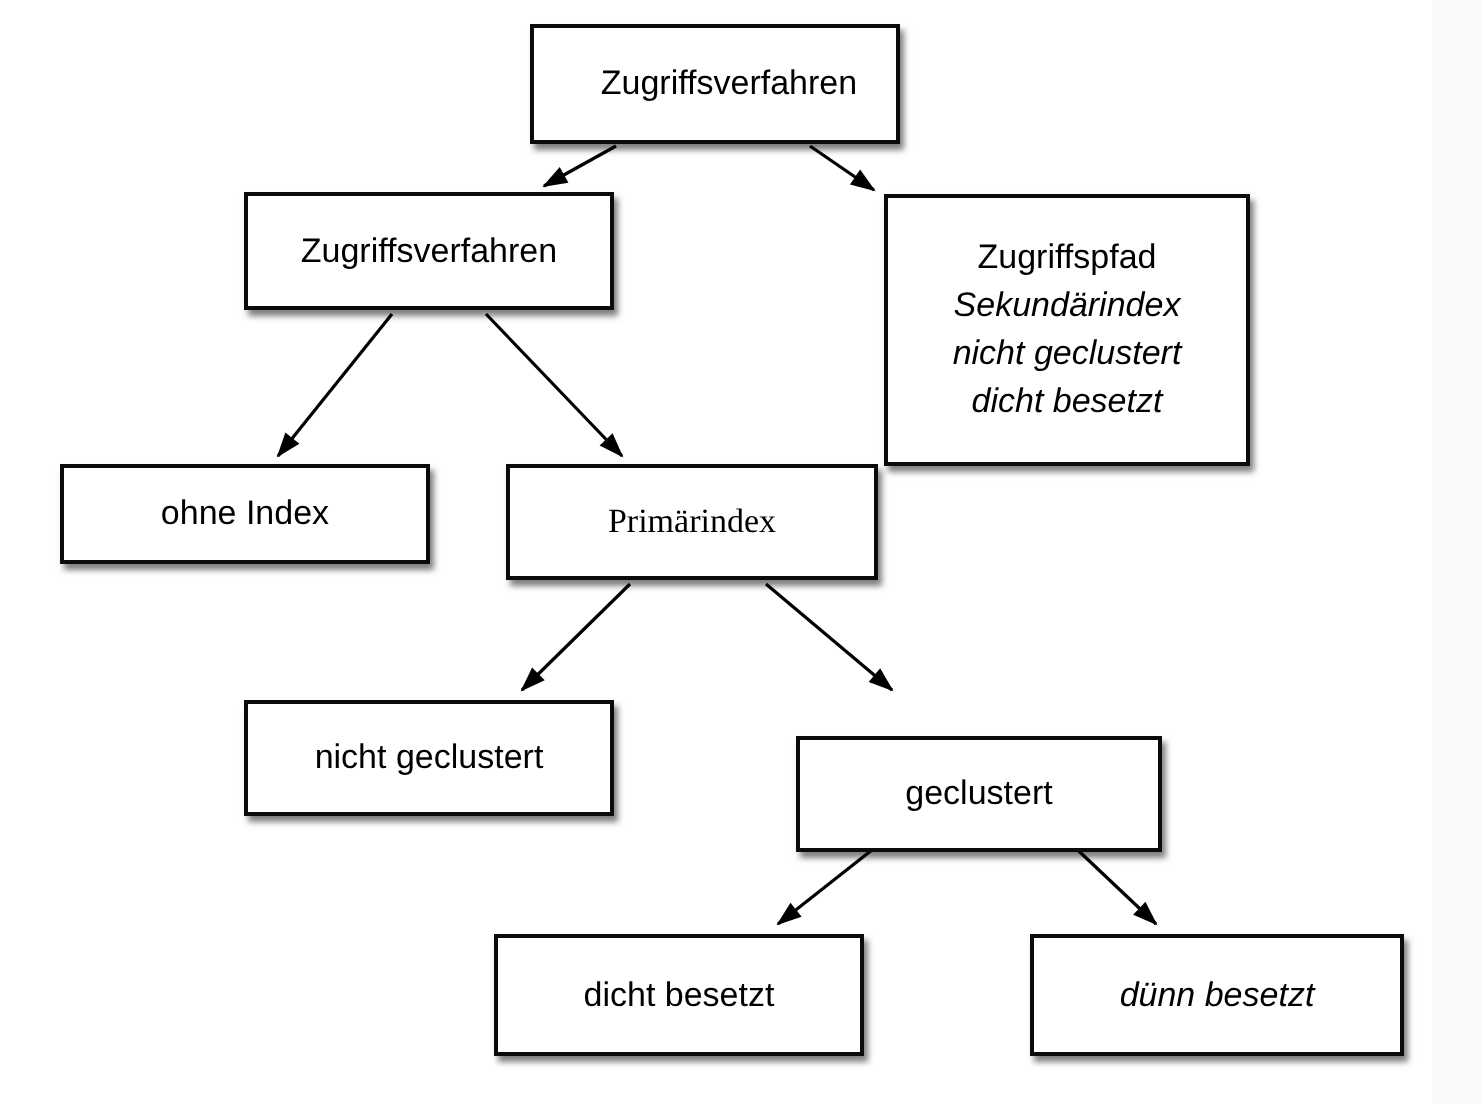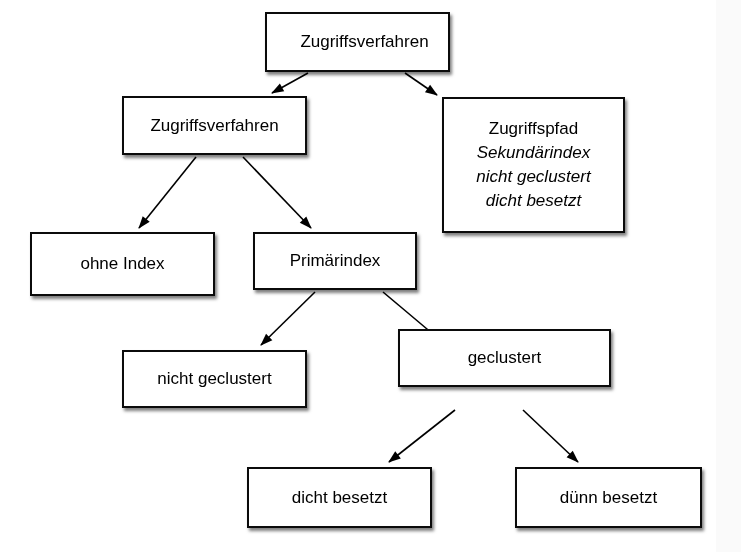--- a/index.html
+++ b/index.html
@@ -37,26 +37,26 @@
     text-align: center;
     color: #000000;
     font-size: 17px;
     line-height: 24px;
   }
   .node .it { font-style: italic; }
 
   .n-zugriffsverfahren { left: 265px; top: 12px;  width: 185px; height: 60px; padding-left: 14px; }
   .n-dateiorganisation { left: 122px; top: 96px;  width: 185px; height: 59px; }
   .n-zugriffspfad      { left: 442px; top: 97px;  width: 183px; height: 136px; }
-  .n-ohne-index        { left: 30px;  top: 232px; width: 185px; height: 64px; }
-  .n-primaerindex      { left: 253px; top: 232px; width: 164px; height: 58px; }
+  .n-ohne-index        { left: 30px;  top: 232px; width: 185px; height: 50px; }
+  .n-primaerindex      { left: 253px; top: 232px; width: 186px; height: 58px; font-family: Liberation Serif, serif; }
   .n-nicht-geclustert  { left: 122px; top: 350px; width: 185px; height: 58px; }
-  .n-geclustert        { left: 398px; top: 329px; width: 213px; height: 58px; }
+  .n-geclustert        { left: 398px; top: 368px; width: 183px; height: 58px; }
   .n-dicht-besetzt     { left: 247px; top: 467px; width: 185px; height: 61px; }
-  .n-duenn-besetzt     { left: 515px; top: 467px; width: 187px; height: 61px; }
+  .n-duenn-besetzt     { left: 515px; top: 467px; width: 187px; height: 61px; font-style: italic; }
 </style>
 </head>
 <body>
 
 <div class="canvas">
 
   <div class="page-edge"></div>
 
   <svg class="arrows" width="741" height="552" viewBox="0 0 741 552" xmlns="http://www.w3.org/2000/svg">
     <defs>

